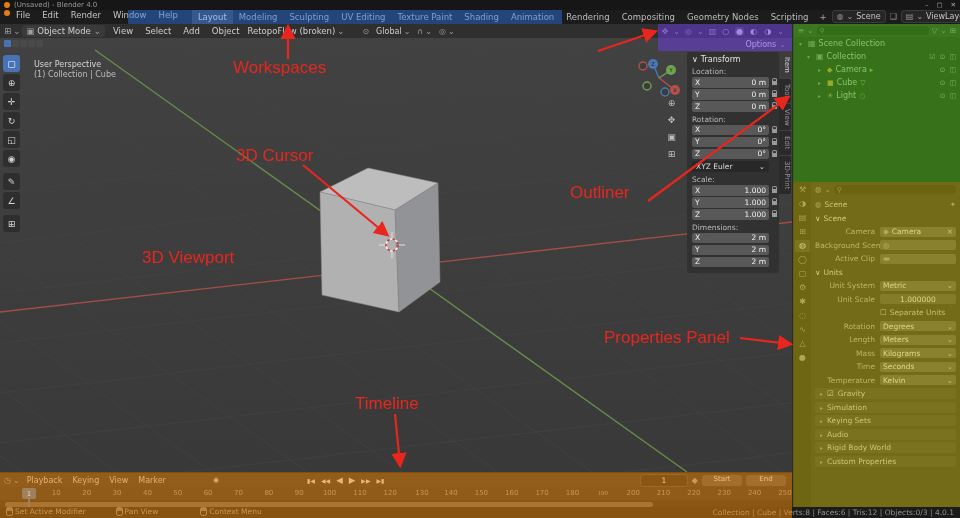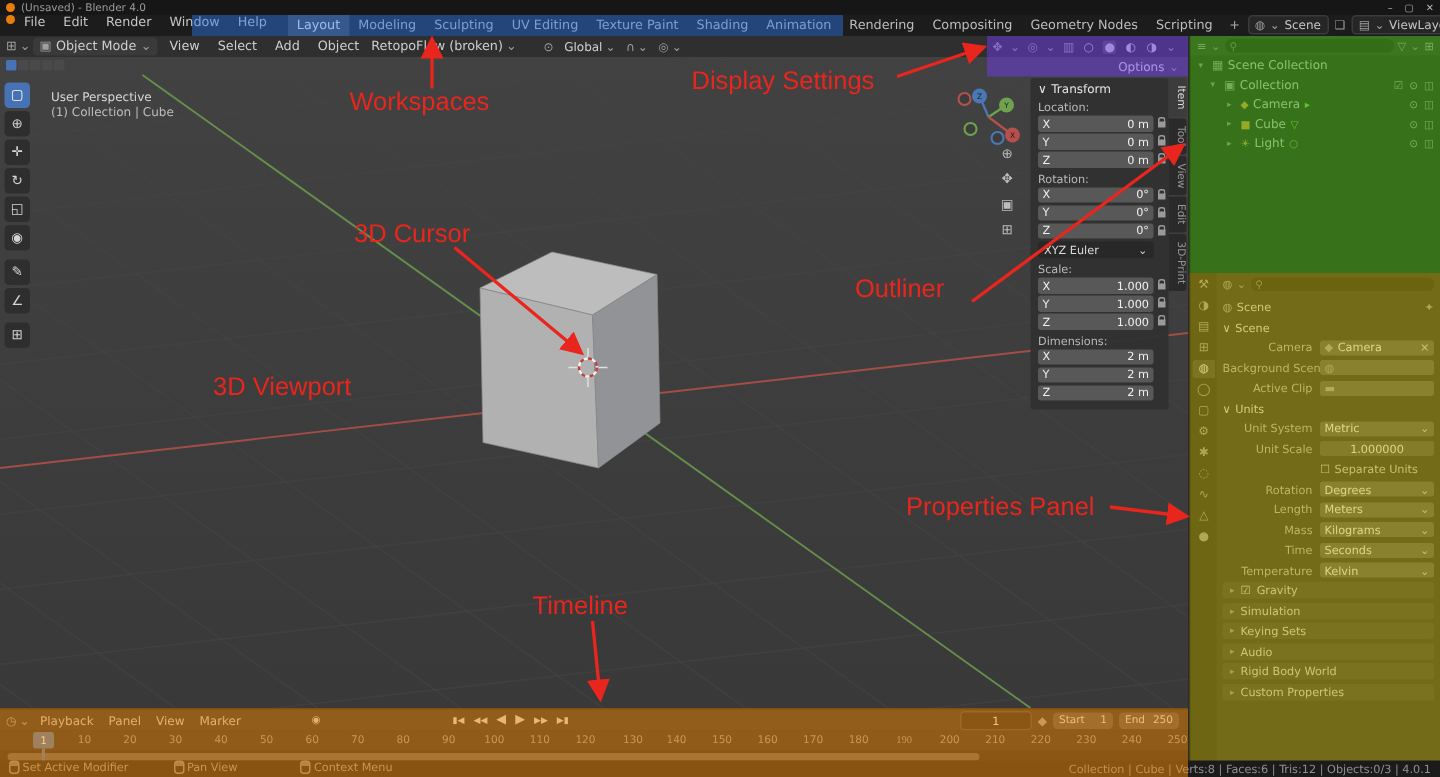--- a/index.html
+++ b/index.html
@@ -114,21 +114,21 @@
     padding:0 4px;gap:2px;}
   #tl-menus{display:flex;}
   #tl-menus span{padding:0 5px;}
   #tl-controls{margin-left:86px;display:flex;gap:6px;align-items:center;font-size:6px;color:#d8d8d8;}
   #tl-controls .big{font-size:8.5px;}
   #tl-rec{margin-left:40px;font-size:7px;color:#cfcfcf;}
   #tl-fields{margin-left:auto;display:flex;gap:4px;align-items:center;padding-right:2px;}
   .tl-framebox{width:46px;height:11px;background:#222;border:1px solid #454545;border-radius:3px;color:#eee;
     display:flex;align-items:center;justify-content:center;font-size:7.5px;}
   .tl-se{display:flex;align-items:center;background:#4f4f4f;border-radius:3px;height:11px;padding:0 4px;
-    gap:4px;font-size:7px;color:#e2e2e2;width:32px;justify-content:space-between;}
+    gap:4px;font-size:7px;color:#e2e2e2;width:32px;justify-content:space-between;flex-direction:column;}
   #tl-ruler{position:absolute;left:0;top:14px;width:100%;height:13px;background:#2b2b2b;font-size:7px;color:#9c9c9c;}
   .tick{position:absolute;top:2px;width:20px;text-align:center;}
   #tl-scroll{position:absolute;left:0;top:28px;width:100%;height:6px;background:#212121;}
   #tl-thumb{position:absolute;left:5px;top:0.5px;width:648px;height:5px;background:#5d5d5d;border-radius:2.5px;}
   #playhead-box{position:absolute;left:22px;top:15px;width:14px;height:11px;background:#4772b3;border-radius:2px;
     color:#fff;font-size:7px;display:flex;align-items:center;justify-content:center;}
   #playhead-line{position:absolute;left:28px;top:26px;width:2px;height:9px;background:#4772b3;}
   
   #statusbar{position:absolute;left:0;top:507px;width:960px;height:11px;background:#1b1b1b;display:flex;
     align-items:center;font-size:7.5px;color:#9a9a9a;padding:0 6px;box-sizing:border-box;}
@@ -715,21 +715,21 @@
         </div>
     </div>
   </div>
 
   <div id="timeline">
     <div id="tl-header">
       <span class="ico">◷</span>
       <span class="ico">⌄</span>
       <span id="tl-menus">
           <span>Playback</span>
-          <span>Panel</span>
+          <span>Keying</span>
           <span>View</span>
           <span>Marker</span>
         </span>
       <span id="tl-rec">◉</span>
       <span id="tl-controls">
         <span>▮◀</span>
         <span>◀◀</span>
         <span class="big">◀</span>
         <span class="big">▶</span>
         <span>▶▶</span>
@@ -810,19 +810,18 @@
     </defs>
     <line x1="288" y1="59" x2="288" y2="28" stroke-width="2.2" marker-end="url(#ah)" stroke="#e8261d"></line>
     <line x1="598" y1="51" x2="654" y2="32" stroke-width="2.2" marker-end="url(#ah)" stroke="#e8261d"></line>
     <line x1="303" y1="165" x2="386" y2="234" stroke-width="2.2" marker-end="url(#ah)" stroke="#e8261d"></line>
     <line x1="648" y1="201" x2="787" y2="98" stroke-width="2.2" marker-end="url(#ah)" stroke="#e8261d"></line>
     <line x1="740" y1="338" x2="789" y2="344" stroke-width="2.2" marker-end="url(#ah)" stroke="#e8261d"></line>
     <line x1="395" y1="414" x2="400" y2="464" stroke-width="2.2" marker-end="url(#ah)" stroke="#e8261d"></line>
   </svg>
 
   <div class="anno" style="left: 233px; top: 58px; color: rgb(232, 38, 29);">Workspaces</div>
-  <div class="anno" style="left: 461px; top: 44px; color: rgb(232, 38, 29);">Display Settings</div>
   <div class="anno" style="left: 236px; top: 146px; color: rgb(232, 38, 29);">3D Cursor</div>
   <div class="anno" style="left: 570px; top: 183px; color: rgb(232, 38, 29);">Outliner</div>
   <div class="anno" style="left: 142px; top: 248px; color: rgb(232, 38, 29);">3D Viewport</div>
   <div class="anno" style="left: 604px; top: 328px; color: rgb(232, 38, 29);">Properties Panel</div>
   <div class="anno" style="left: 355px; top: 394px; color: rgb(232, 38, 29);">Timeline</div>
 </div>
 
 </body></html>

